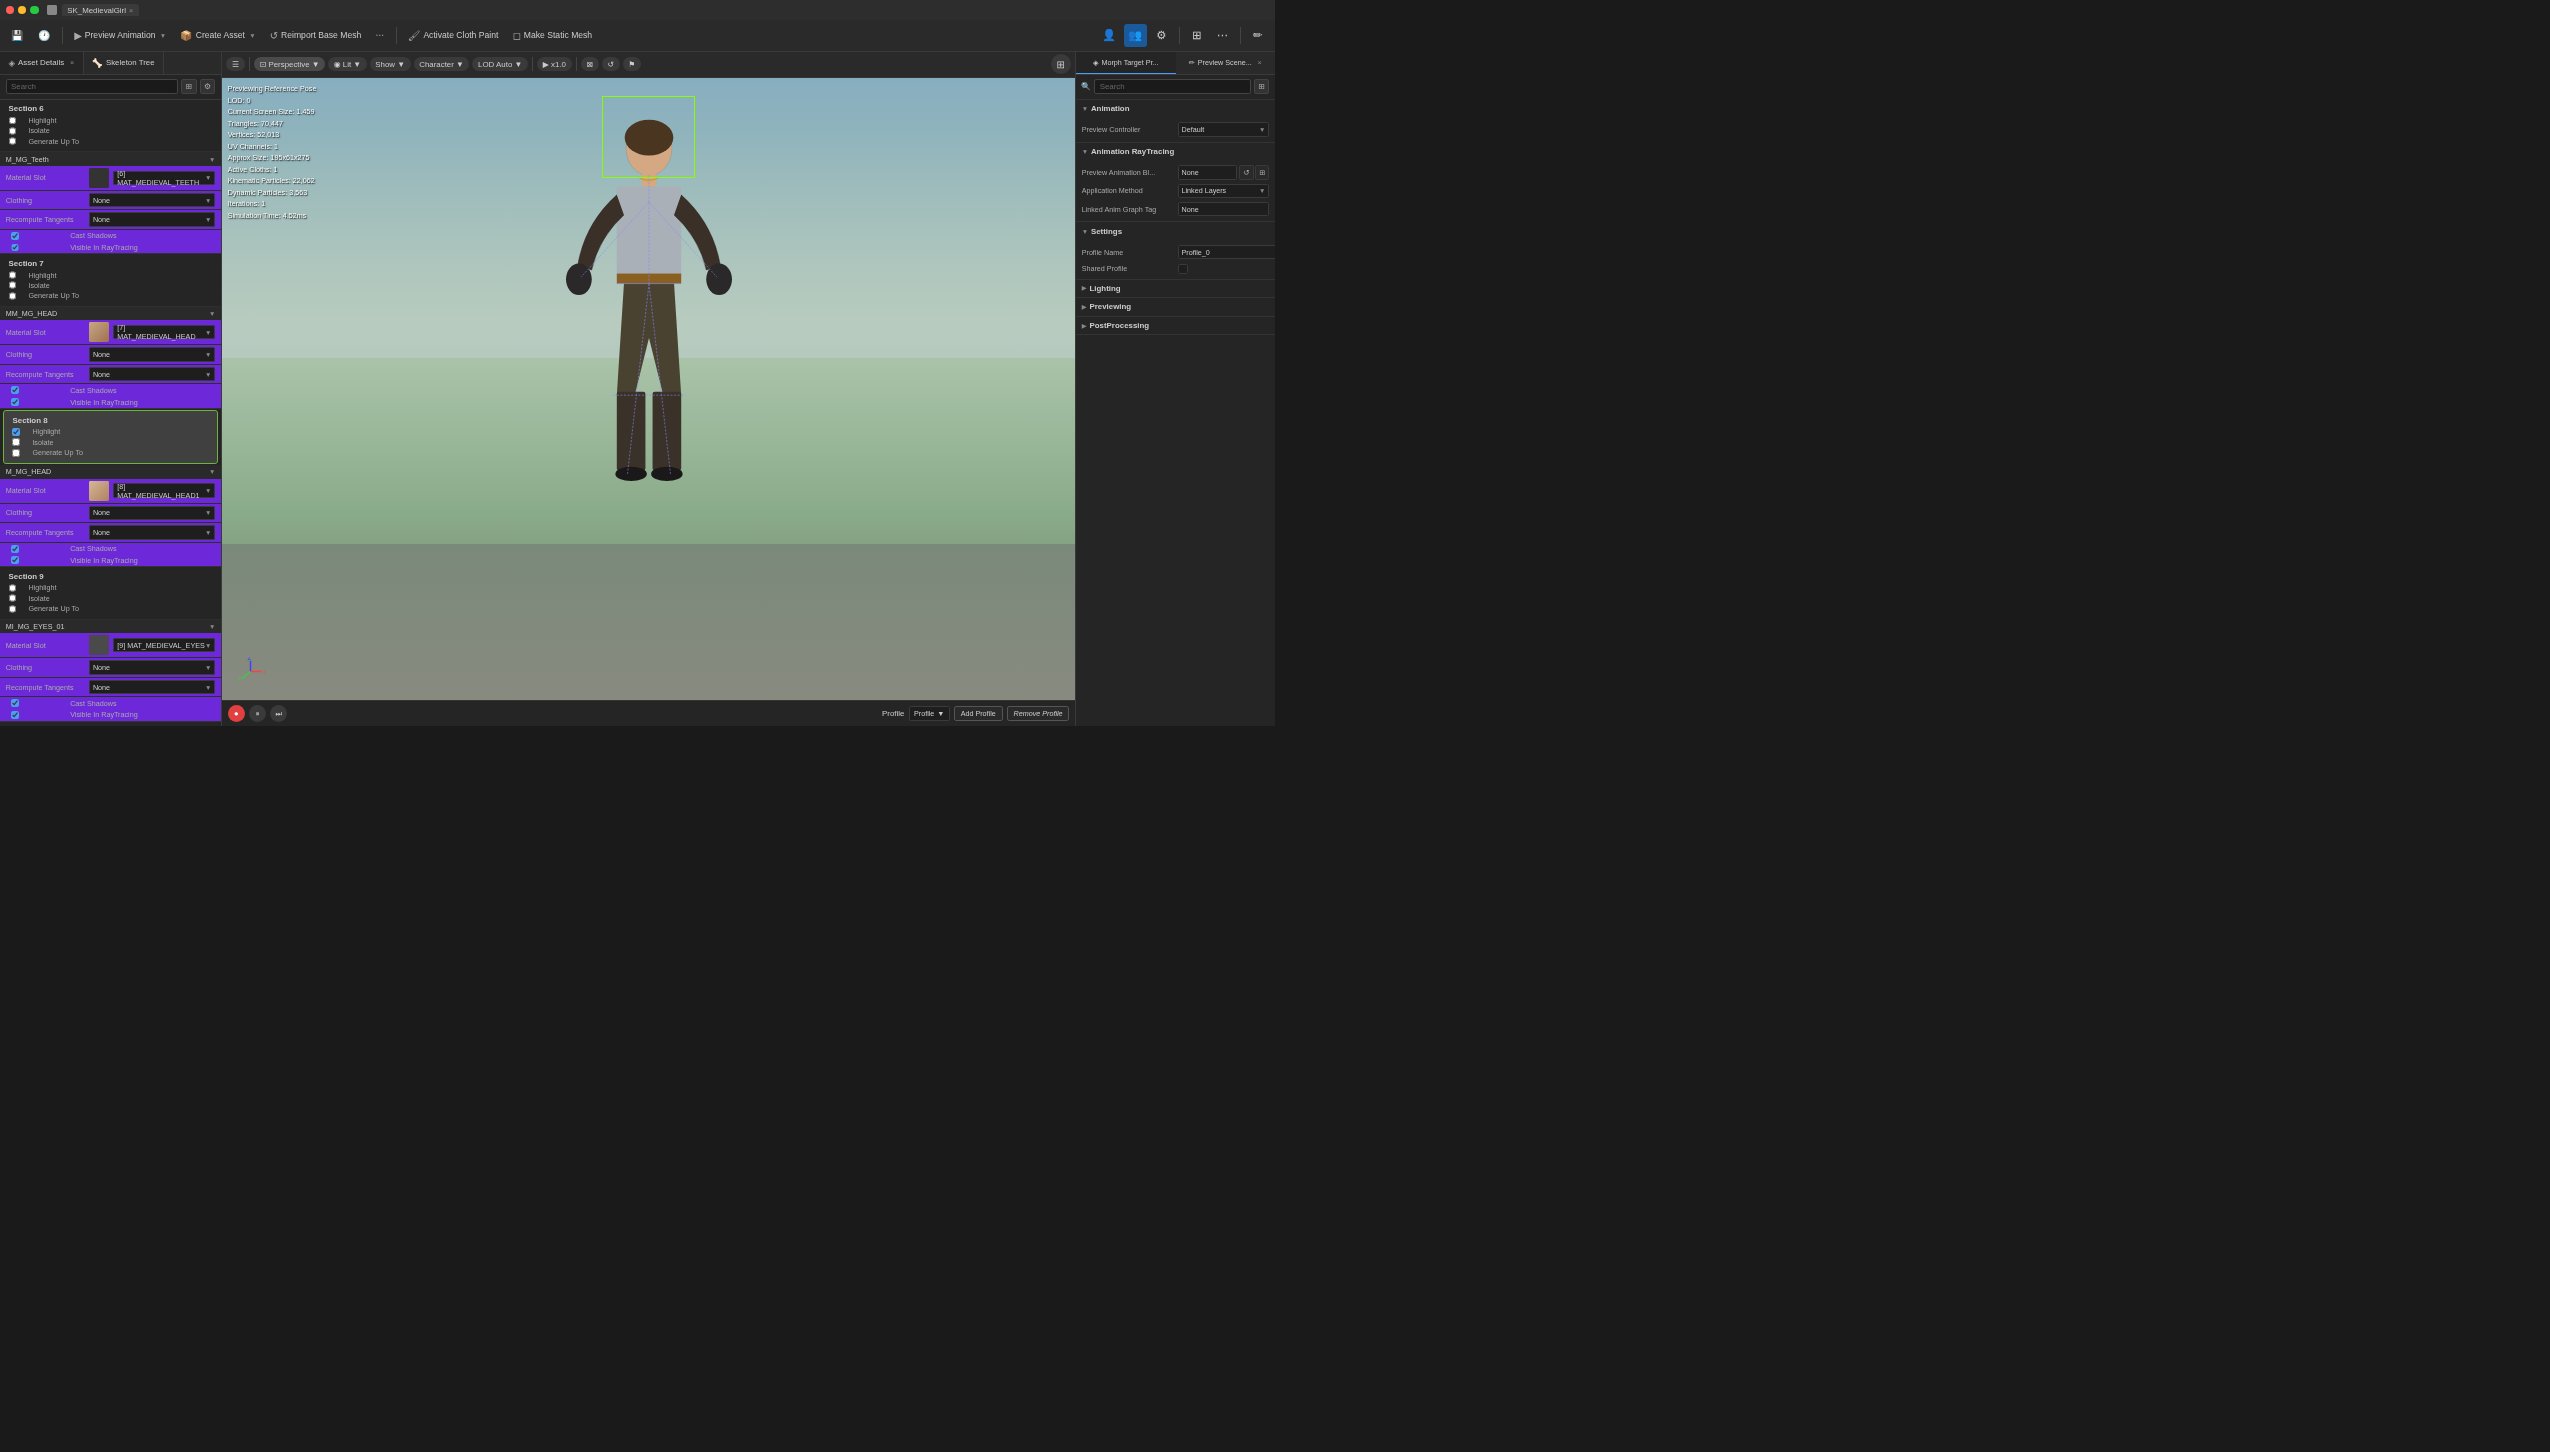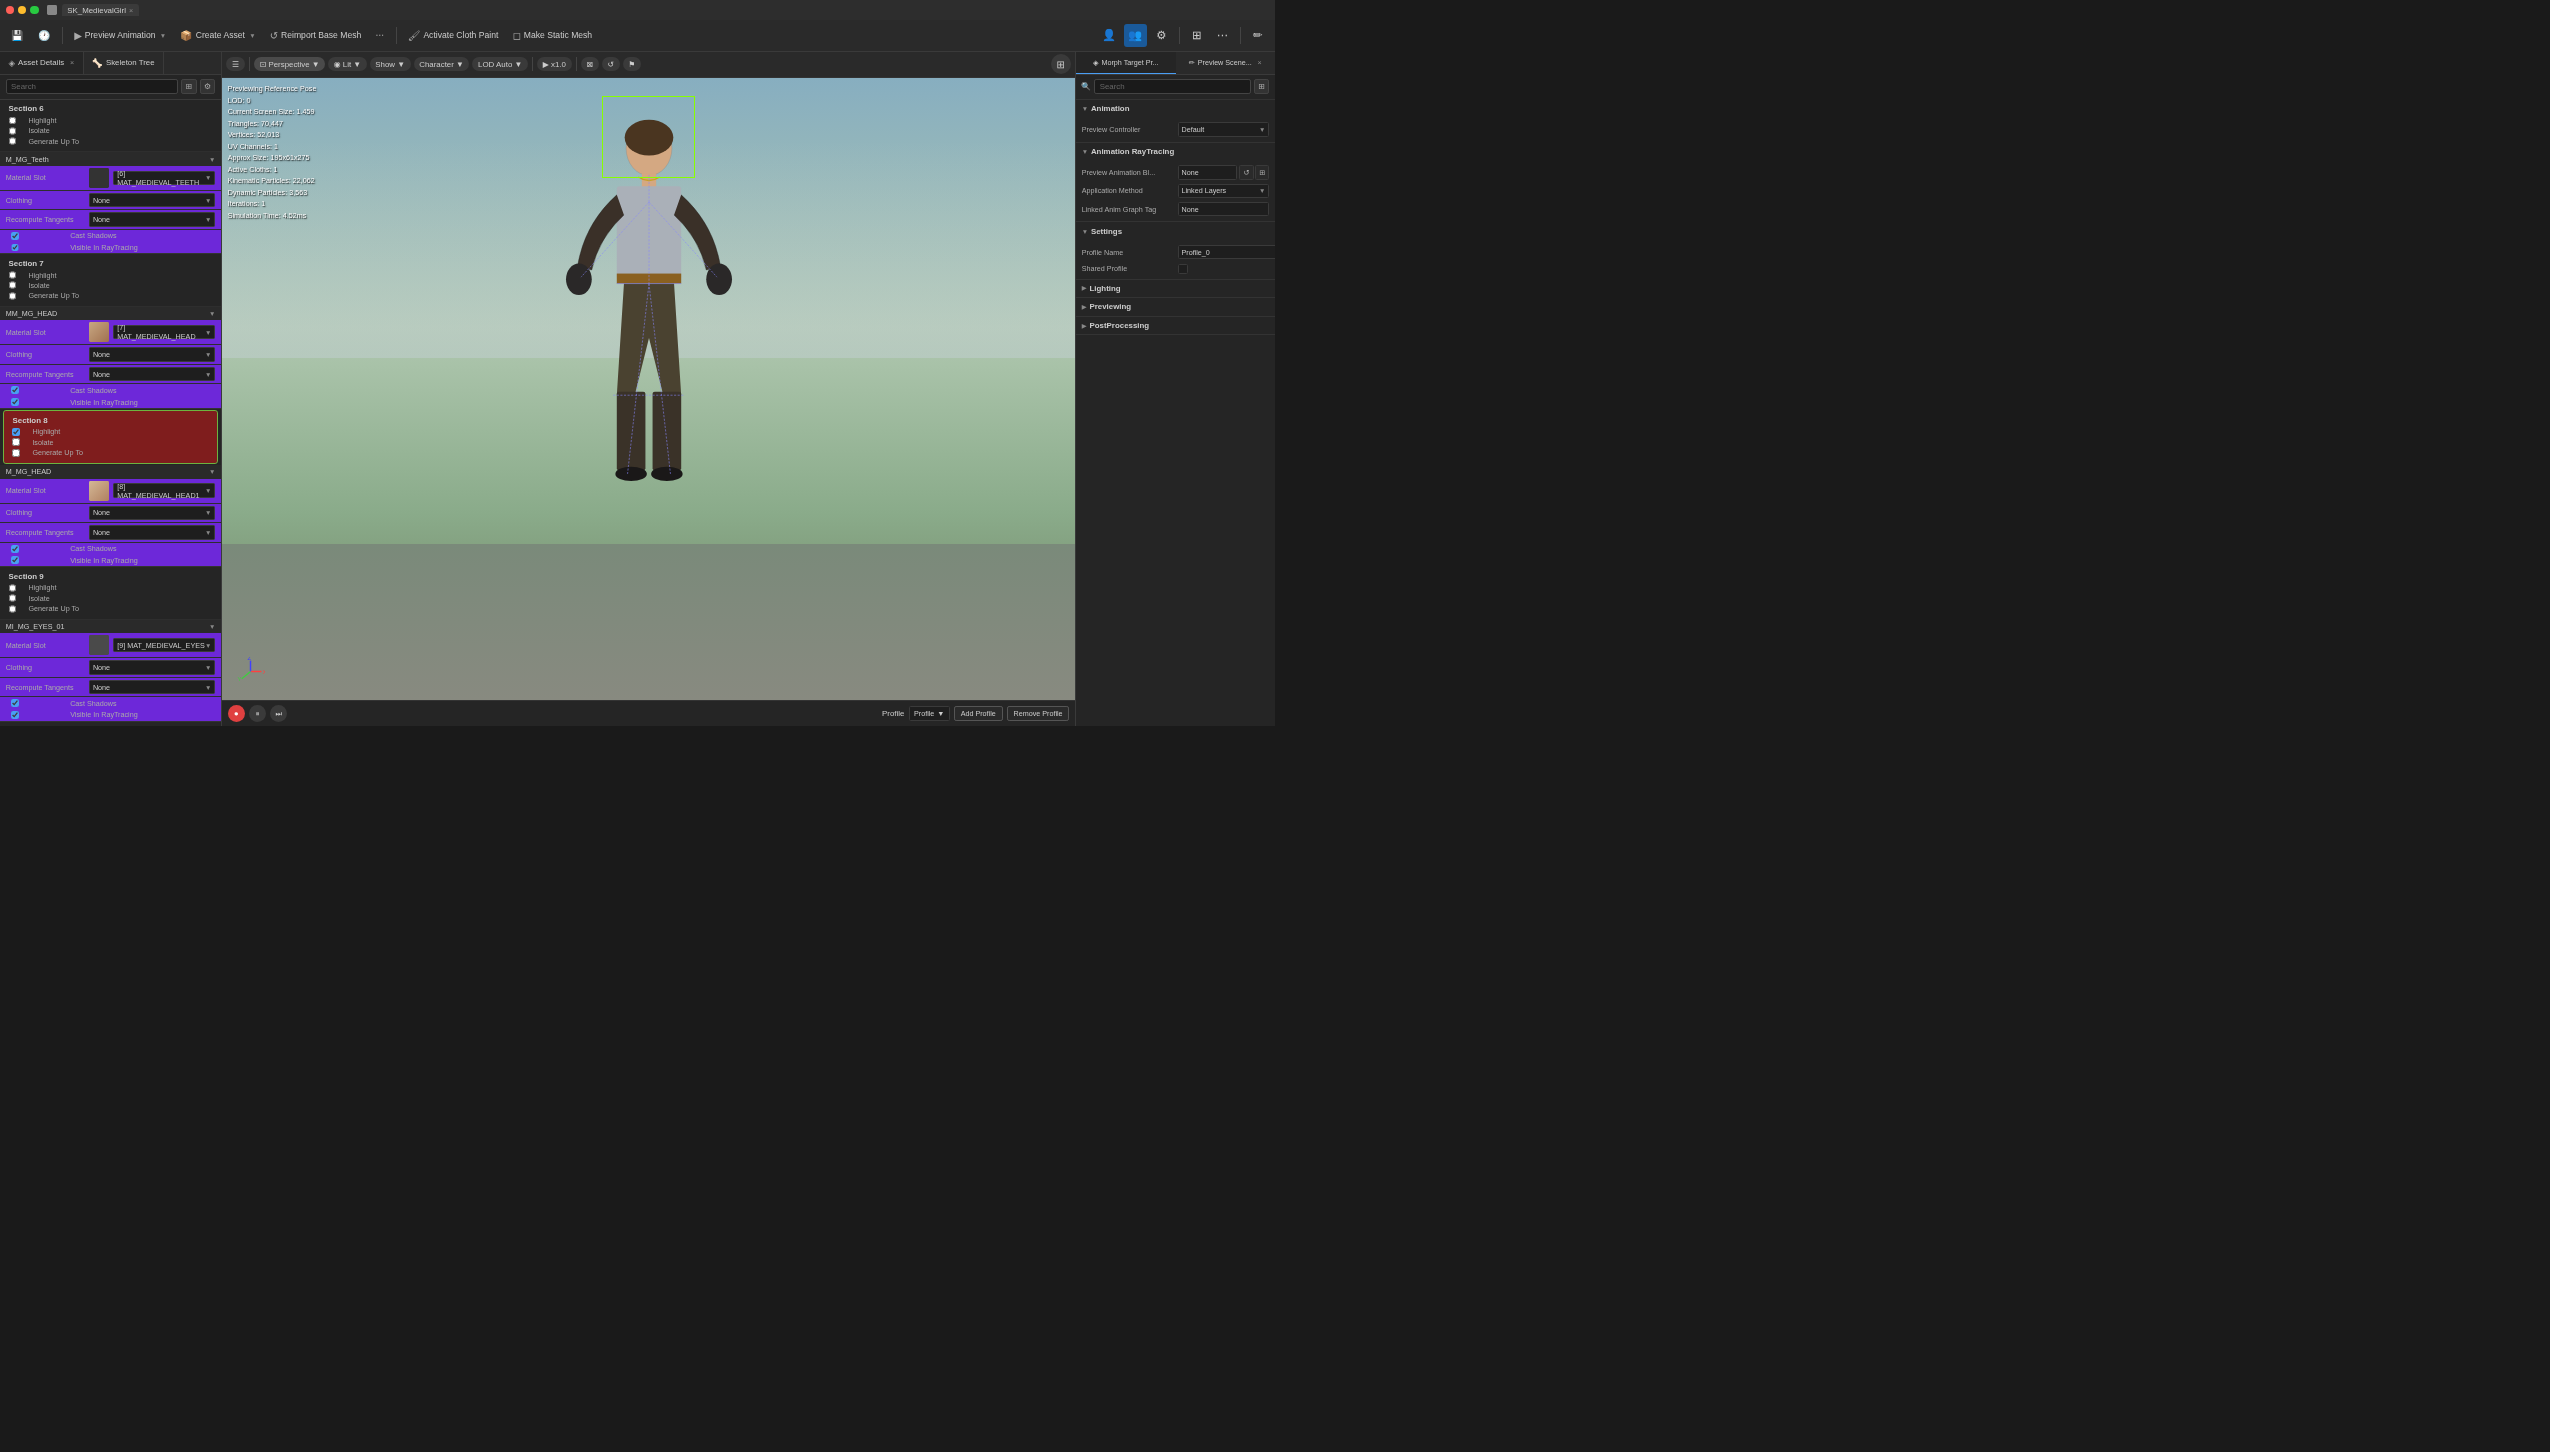--- a/index.html
+++ b/index.html
@@ -170,21 +170,21 @@
     .panel-content::-webkit-scrollbar-track { background: #1a1a1a; }
     .panel-content::-webkit-scrollbar-thumb { background: #444; border-radius: 2.1px; }
 
     
     .section-item {
       padding: 4.3px 8.6px;
       border-bottom: 0.7px solid #2e2e2e;
     }
     .section-item.highlighted {
       border: 0.7px solid #6db33f;
-      background: #7f1d1d;
+      background: #404040;
       border-radius: 2.9px;
       margin: 1.4px 2.9px;
     }
     .section-label {
       font-size: 7.9px;
       color: #ccc;
       margin-bottom: 2.9px;
       font-weight: 700;
     }
     .section-row {
@@ -438,20 +438,21 @@
       cursor: pointer;
     }
     .remove-profile-btn {
       background: #2a2a2a;
       border: 0.7px solid #555;
       border-radius: 2.1px;
       color: #ccc;
       font-size: 7.2px;
       padding: 2.1px 5.7px;
       cursor: pointer;
+      font-style: italic;
     }
     .playback-spacer { flex: 1; }
 
     
     .right-panel {
       width: 200px;
       background: #252525;
       display: flex;
       flex-direction: column;
       border-left: 0.7px solid #3a3a3a;

